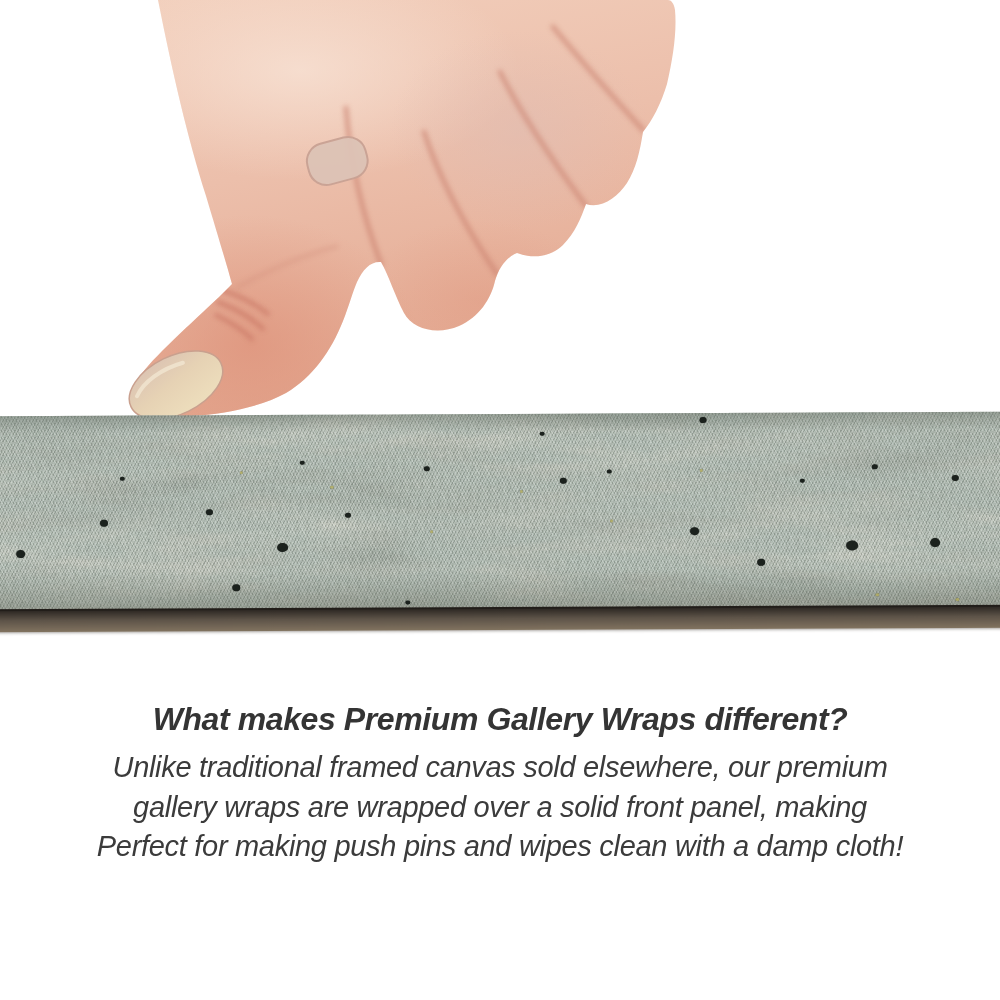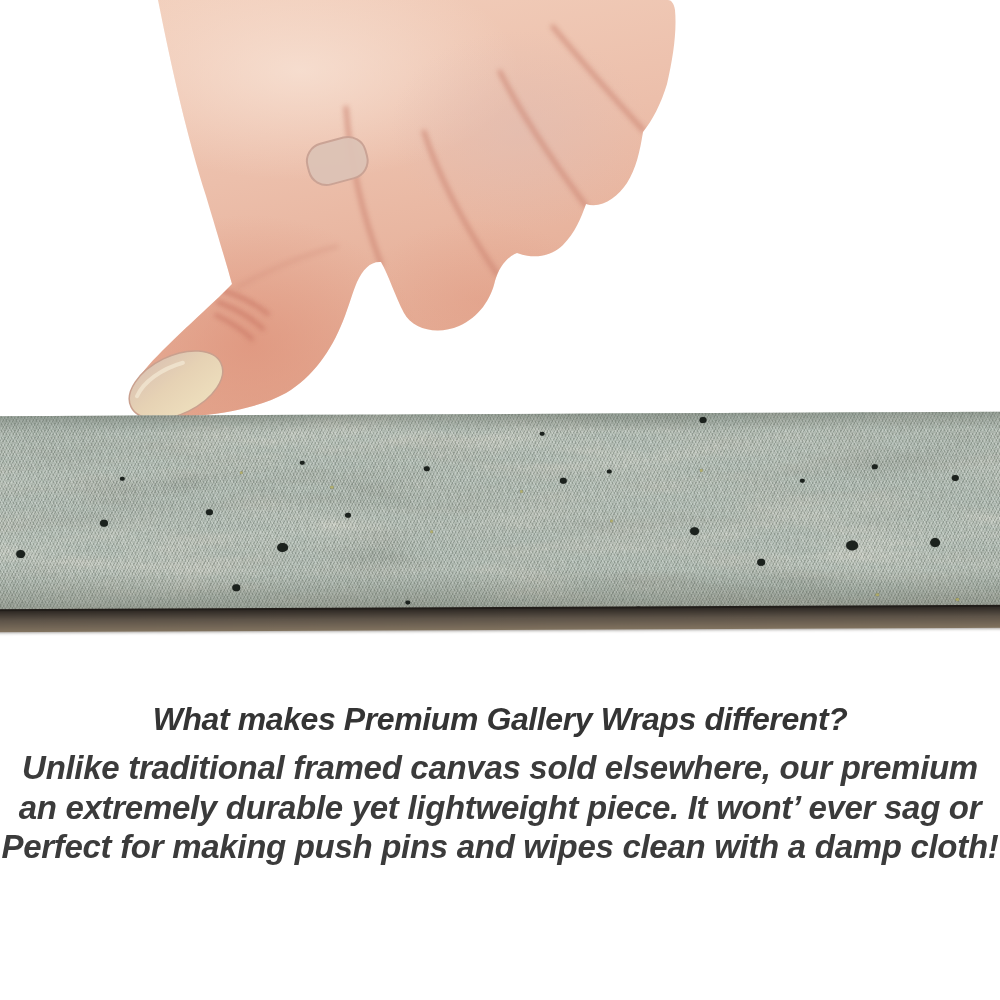--- a/index.html
+++ b/index.html
@@ -40,21 +40,21 @@
   
   .text-block{
     position:absolute;top:701px;left:0;right:0;text-align:center;
     font-style:italic;color:var(--body-color,#3b3b3b);
   }
   .heading{
     font-size:32px;font-weight:bold;letter-spacing:-0.4px;
     margin:0 0 10px 0;color:var(--heading-color,#343434);
   }
   .bline{
-    font-size:33px;line-height:39.5px;font-weight:700;
+    font-size:29px;line-height:39.5px;font-weight:400;
     letter-spacing:-0.3px;white-space:nowrap;
   }
 </style>
 </head>
 <body>
 
 <div class="stage" style="--heading-color: #343434; --body-color: #3b3b3b;">
 
   <div class="hand-wrap">
     <svg viewBox="0 0 690 420" preserveAspectRatio="none">
@@ -195,17 +195,17 @@
         <span class="hole" style="left: 706px; top: 56px; width: 3px; height: 3px; background: rgb(179, 173, 94); opacity: 0.8; box-shadow: rgba(0, 0, 0, 0.5) 0px 0px 1px;"></span>
         <span class="hole" style="left: 881px; top: 181px; width: 4px; height: 3px; background: rgb(179, 173, 94); opacity: 0.8; box-shadow: rgba(0, 0, 0, 0.5) 0px 0px 1px;"></span>
         <span class="hole" style="left: 961px; top: 186px; width: 4px; height: 3px; background: rgb(179, 173, 94); opacity: 0.8; box-shadow: rgba(0, 0, 0, 0.5) 0px 0px 1px;"></span>
       </div>
     <div class="strip-edge"></div>
   </div>
 
   <div class="text-block">
     <h1 class="heading">What makes Premium Gallery Wraps different?</h1>
     <div class="bline">Unlike traditional framed canvas sold elsewhere, our premium</div>
-    <div class="bline">an extremely durable yet lightweight piece. It wont’ ever sag or</div>
+    <div class="bline">gallery wraps are wrapped over a solid front panel, making</div>
     <div class="bline">Perfect for making push pins and wipes clean with a damp cloth!</div>
   </div>
 
 </div>
 
 </body></html>

